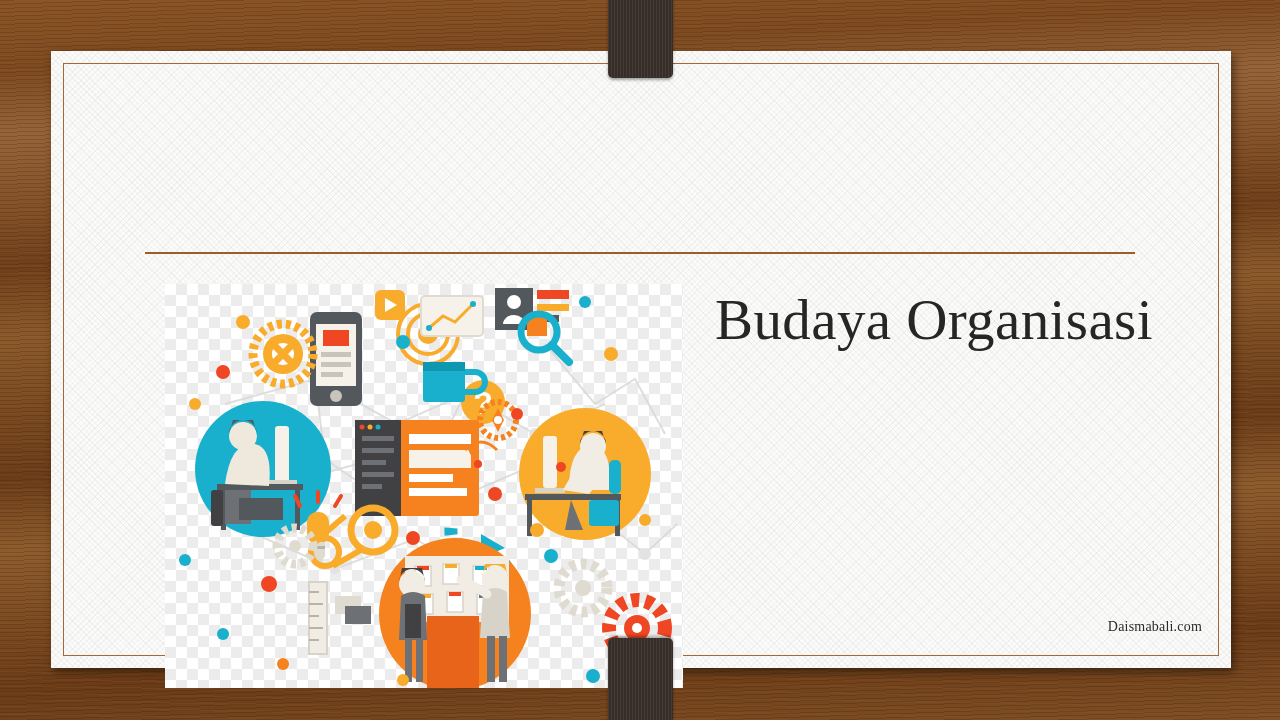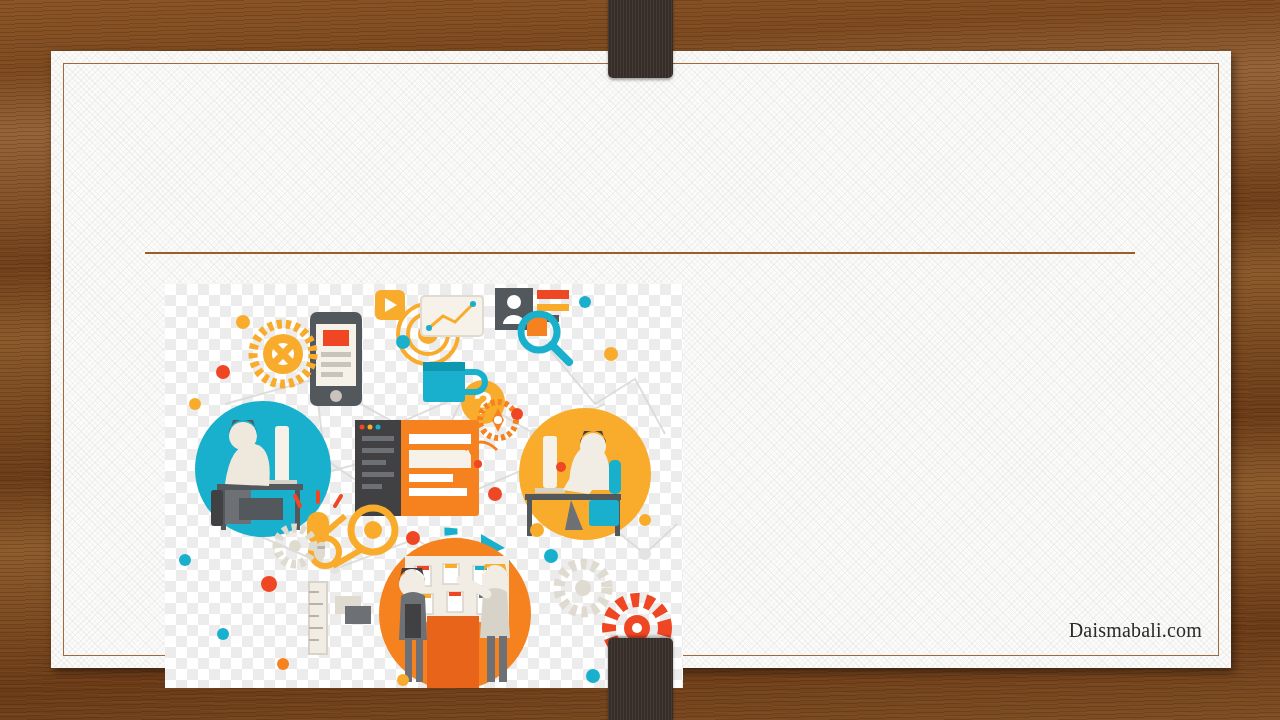--- a/index.html
+++ b/index.html
@@ -112,21 +112,21 @@
     line-height: 1.1;
     white-space: nowrap;
   }
 
   
   #footer-text {
     position: absolute;
     right: 29px;   
     top: 568px;
     font-family: "Liberation Serif", serif;
-    font-size: 20px;
+    font-size: 14px;
     color: #2a2a2a;
     letter-spacing: 0.2px;
   }
 
   
   #illustration {
     position: absolute;
     left: 114px;   
     top: 233px;    
     width: 518px;
@@ -146,20 +146,21 @@
 <body>
 
 <div id="slide-root">
 
   <div id="paper-card">
 
     <div id="paper-inner-border"></div>
 
     <div id="title-rule"></div>
 
+    <div id="slide-title">Budaya Organisasi</div>
 
     <div id="footer-text">Daismabali.com</div>
 
     <div id="illustration">
       <svg width="518" height="404" viewBox="0 0 518 404" xmlns="http://www.w3.org/2000/svg">
 
         <g stroke="#d9d9d9" stroke-width="2" fill="none" opacity="0.85">
           <path d="M60 120 L150 95 L232 140 L300 110 L370 150 L440 120"></path>
           <path d="M120 200 L210 175 L290 215 L360 185 L430 230"></path>
           <path d="M150 95 L160 175 L240 230 L300 110"></path>

